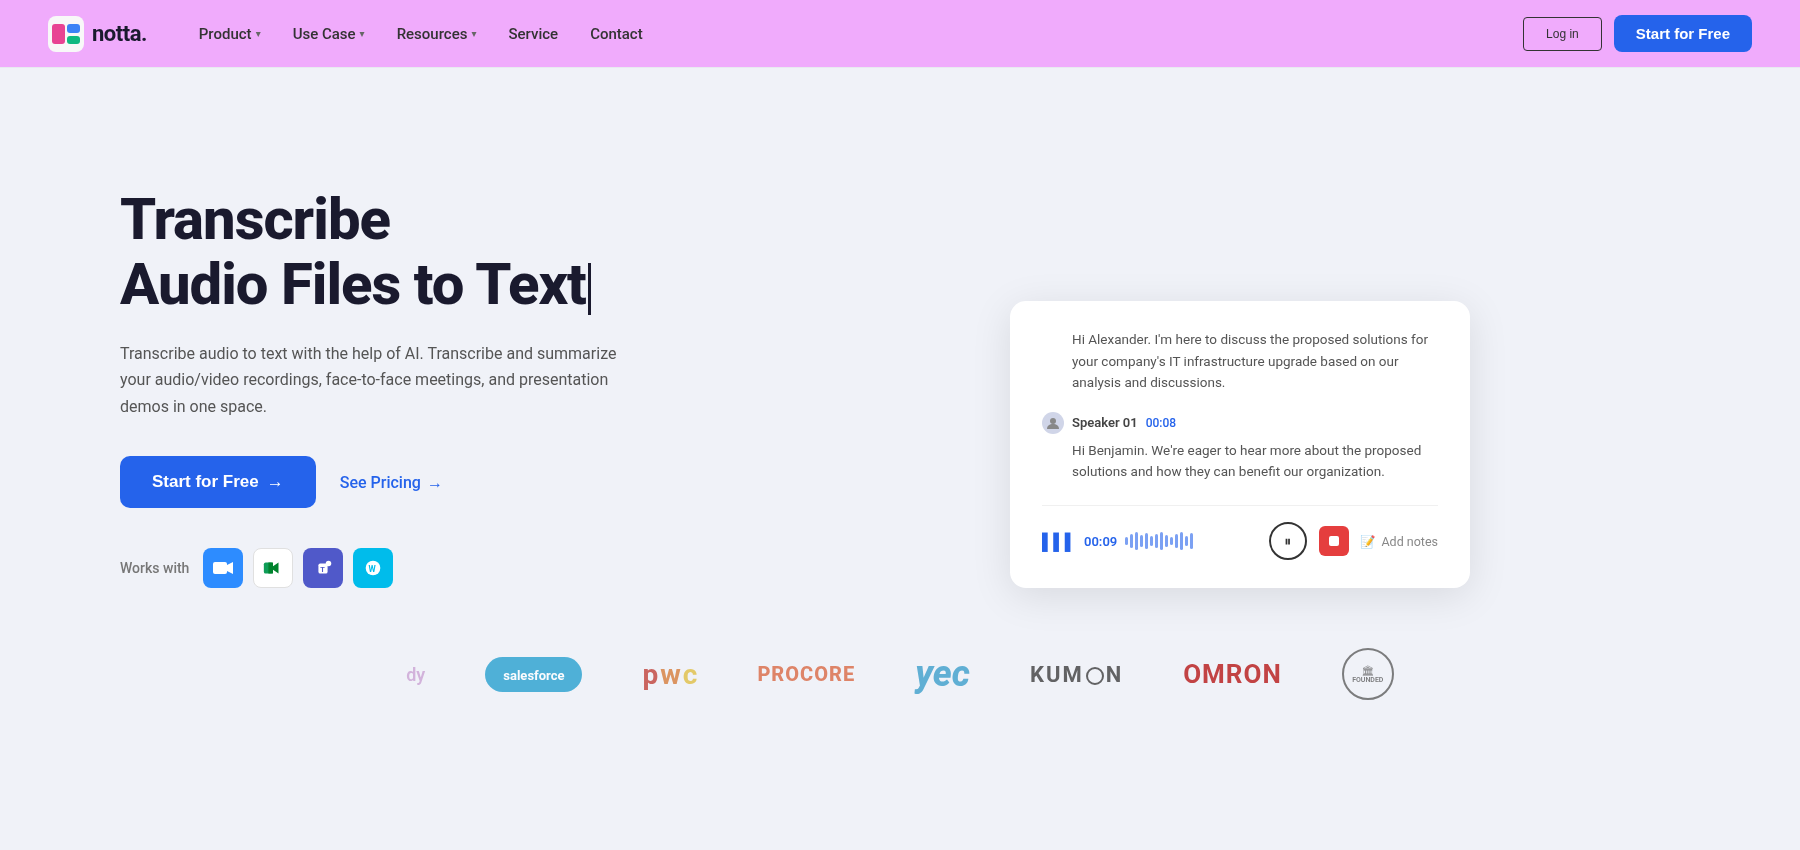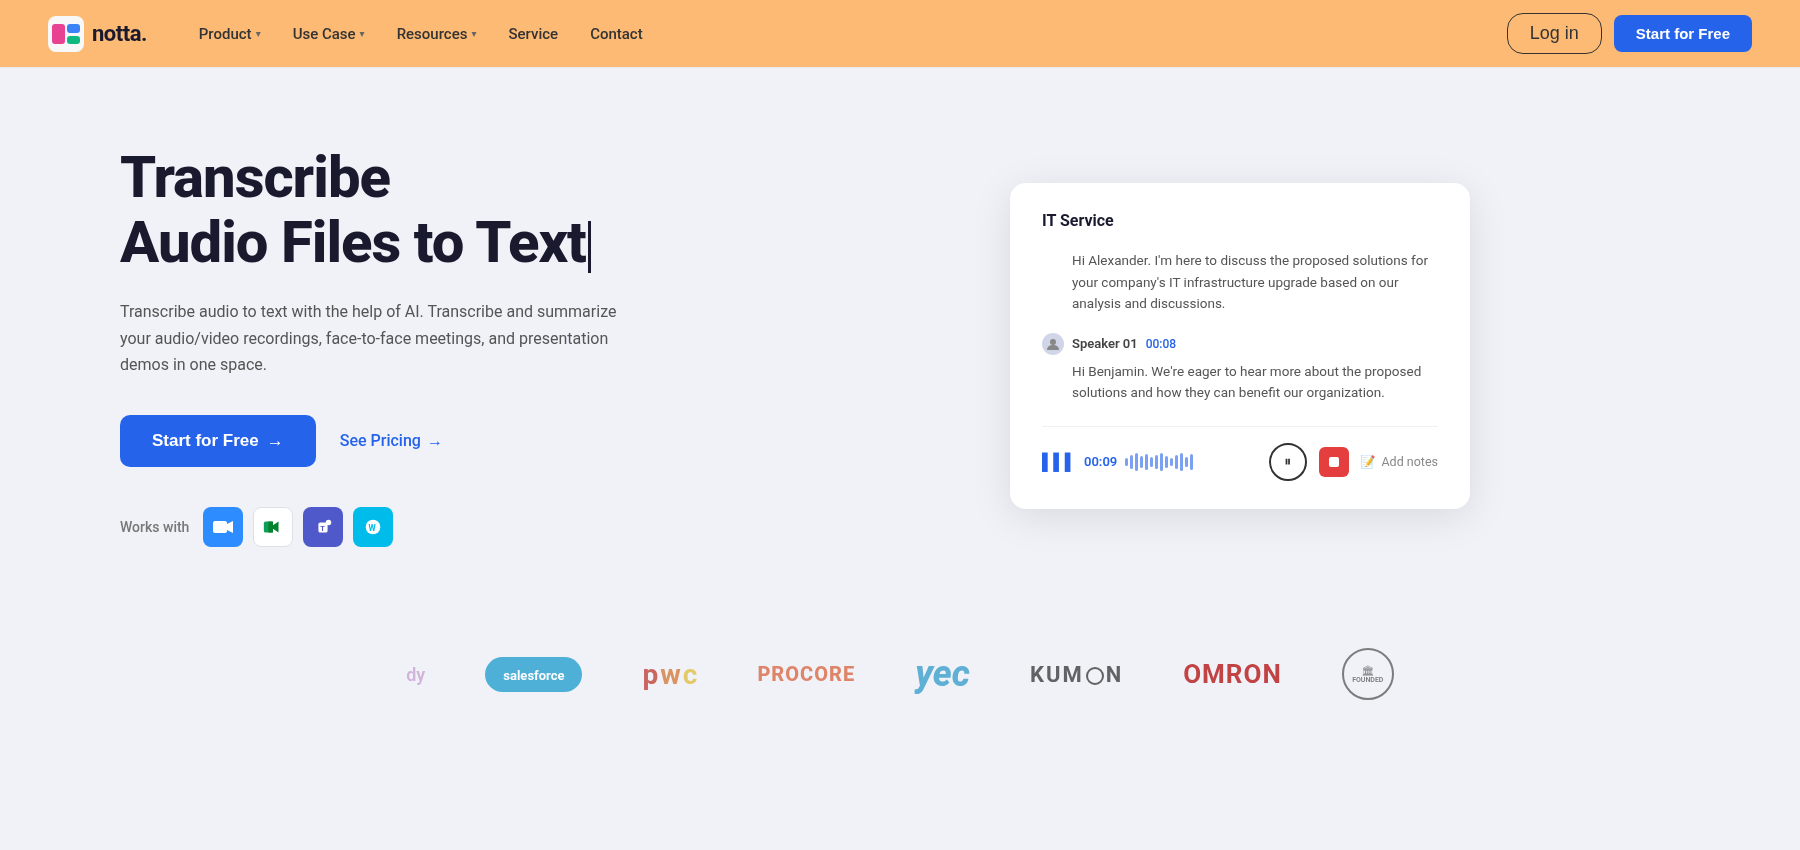--- a/index.html
+++ b/index.html
@@ -5,21 +5,21 @@
     * { margin: 0; padding: 0; box-sizing: border-box; }
     body {
       font-family: -apple-system, BlinkMacSystemFont, 'Segoe UI', Roboto, sans-serif;
       background: #f0f2f8;
       min-height: 850px;
       overflow-x: hidden;
     }
 
     
     .navbar {
-      background: #fdba74;
+      background: #f0abfc;
       height: 68px;
       display: flex;
       align-items: center;
       padding: 0 48px;
       justify-content: space-between;
       border-bottom: 1px solid #e8eaf0;
       position: sticky;
       top: 0;
       z-index: 100;
     }
@@ -66,42 +66,42 @@
       color: #666;
     }
     .nav-right {
       display: flex;
       align-items: center;
       gap: 12px;
     }
     .btn-login {
       padding: 9px 22px;
       border: 1.5px solid #333;
-      border-radius: 16px;
+      border-radius: 4px;
       background: transparent;
-      font-size: 18px;
+      font-size: 12px;
       font-weight: 500;
       cursor: pointer;
       color: #333;
     }
     .btn-start-nav {
       padding: 10px 22px;
       border: none;
       border-radius: 8px;
       background: #2563eb;
       color: white;
       font-size: 15px;
       font-weight: 600;
       cursor: pointer;
     }
 
     
     .hero {
       display: flex;
-      align-items: center;
+      align-items: flex-end;
       min-height: 560px;
       padding: 36px 80px 40px 120px;
       gap: 60px;
     }
     .hero-left {
       flex: 1;
       max-width: 580px;
     }
     .hero-title {
       font-size: 58px;
@@ -431,21 +431,20 @@
             <circle cx="12" cy="12" r="8" fill="white"></circle>
             <text x="7" y="16" font-size="9" fill="#00bceb" font-weight="bold">W</text>
           </svg>
         </div>
       </div>
     </div>
   </div>
 
   <div class="hero-right">
     <div class="demo-card">
-      <div class="demo-title">IT Service</div>
 
       <div class="transcript-block">
         <p class="transcript-text">Hi Alexander. I'm here to discuss the proposed solutions for your company's IT infrastructure upgrade based on our analysis and discussions.</p>
       </div>
 
       <div class="transcript-block">
         <div class="speaker-row">
           <div class="speaker-avatar">
             <svg viewBox="0 0 14 14" fill="#888">
                 <circle cx="7" cy="5" r="3"></circle>

